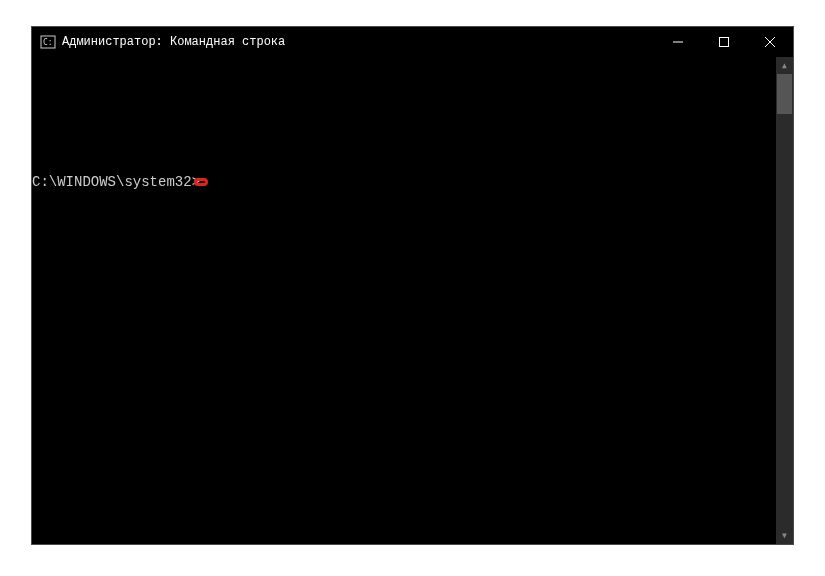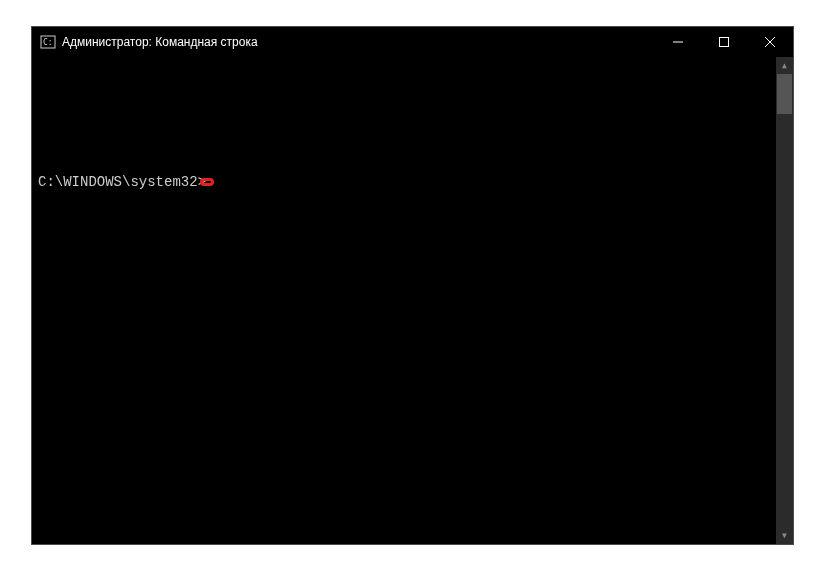--- a/index.html
+++ b/index.html
@@ -42,20 +42,21 @@
       display: inline-flex;
       align-items: center;
       justify-content: center;
     }
     .titlebar-icon svg {
       width: 16px;
       height: 16px;
     }
     .titlebar-text {
       flex: 0 0 auto;
+      font-family: Liberation Mono, monospace;
     }
     .titlebar-spacer {
       flex: 1;
     }
     .window-controls {
       display: flex;
       height: 100%;
     }
     .ctrl-btn {
       width: 46px;
@@ -70,21 +71,21 @@
       width: 10px;
       height: 10px;
     }
     .terminal-area {
       flex: 1;
       position: relative;
       background: #000;
       overflow: hidden;
     }
     .terminal-content {
-      padding: 8px 0 0 6px;
+      padding: 8px 0 0 0;
       color: #ccc;
       font-family: Consolas, 'Courier New', monospace;
       font-size: 14px;
       line-height: 18px;
       white-space: pre;
     }
     .blank-line {
       height: 36px;
     }
     .prompt-line {

